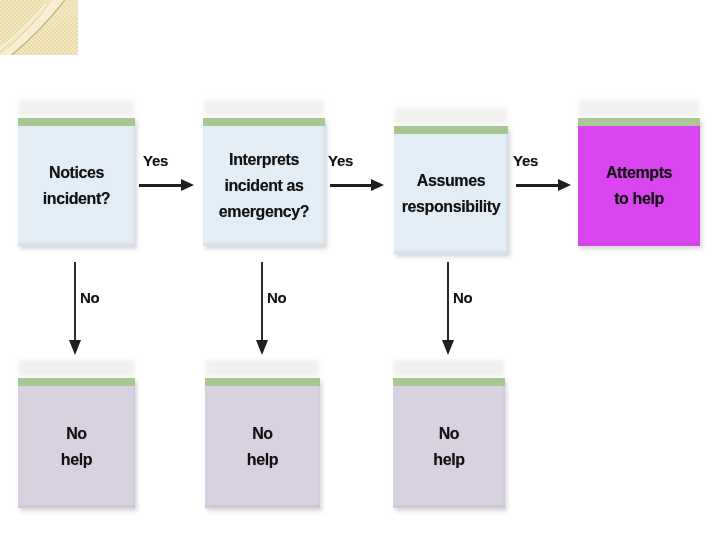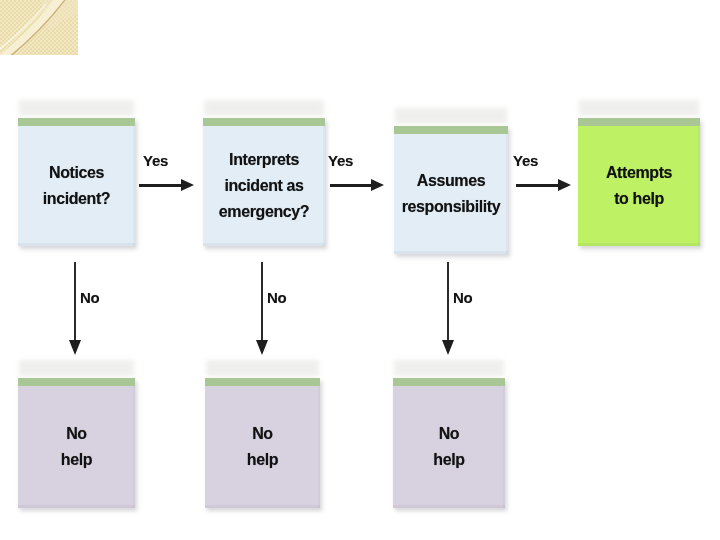--- a/index.html
+++ b/index.html
@@ -80,21 +80,21 @@
     <div class="bar" style="background: rgb(168, 199, 148);"></div>
     <div class="body" style="background: rgb(226, 237, 246);">
       <span class="label">Assumes
 responsibility</span>
     </div>
   </div>
 
   <div class="note" style="left:578px;top:118px;width:122px;height:128px">
     <div class="cap"></div>
     <div class="bar" style="background: rgb(168, 199, 148);"></div>
-    <div class="body" style="background: #bef264;">
+    <div class="body" style="background: #d946ef;">
       <span class="label">Attempts
 to help</span>
     </div>
   </div>
 
   <div class="note" style="left:18px;top:378px;width:117px;height:130px">
     <div class="cap"></div>
     <div class="bar" style="background: rgb(168, 199, 148);"></div>
     <div class="body" style="background: rgb(216, 210, 224);">
       <span class="label">No

